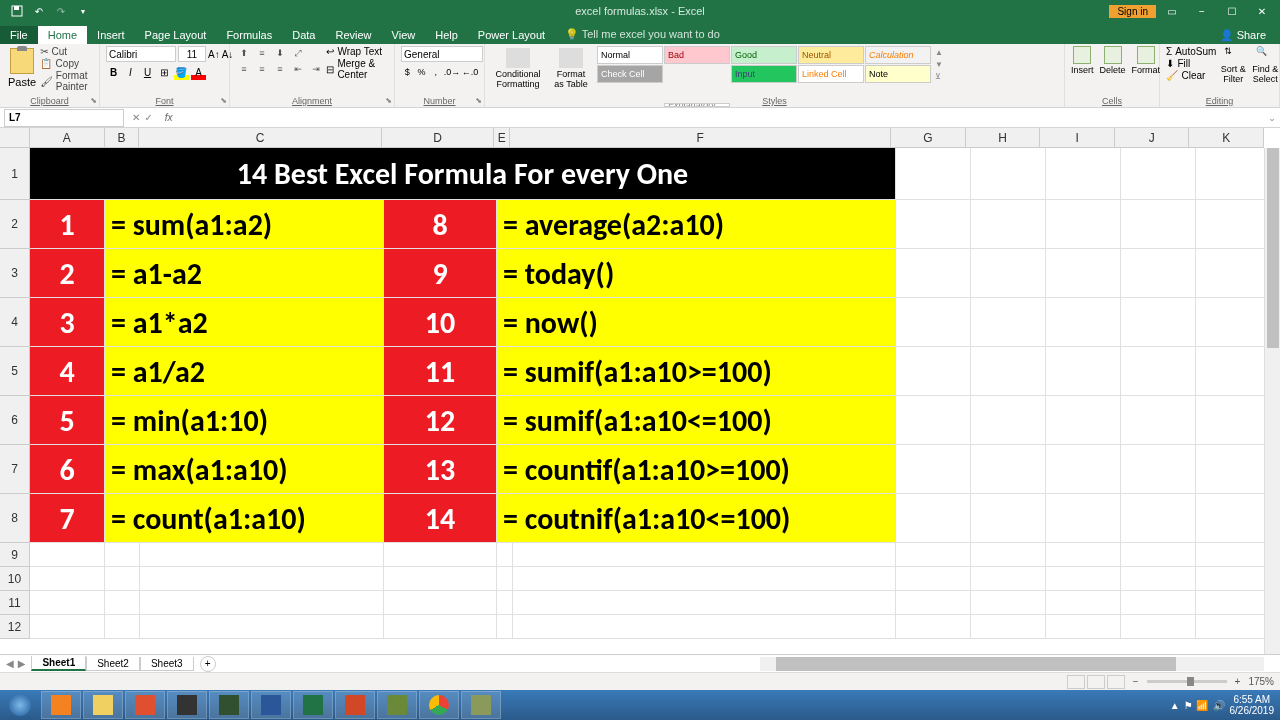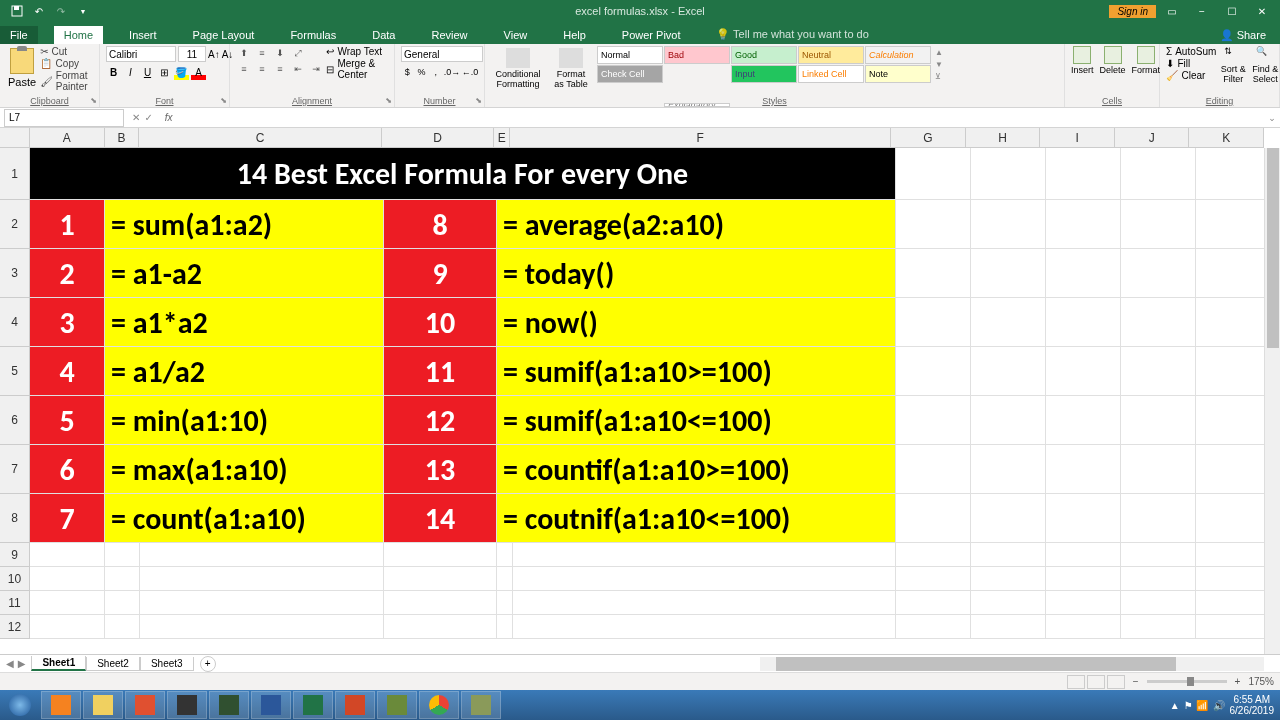--- a/index.html
+++ b/index.html
@@ -4,25 +4,25 @@
 <style>
 * { margin: 0; padding: 0; box-sizing: border-box; font-family: 'Segoe UI', Tahoma, sans-serif; }
 body { width: 1280px; height: 720px; overflow: hidden; background: #fff; position: relative; }
 
 
 .titlebar { height: 22px; background: #217346; display: flex; align-items: center; color: #fff; position: relative; }
 .qat { display: flex; align-items: center; gap: 4px; padding-left: 8px; }
 .qat-btn { width: 18px; height: 18px; display: flex; align-items: center; justify-content: center; font-size: 10px; }
 .titlebar-center { position: absolute; left: 50%; transform: translateX(-50%); font-size: 11px; color: #d8e8df; }
 .titlebar-right { position: absolute; right: 4px; display: flex; gap: 2px; align-items: center; }
-.signin { background: #f0a030; color: #000; padding: 1px 8px; font-size: 10px; font-style: italic; }
+.signin { background: #f0a030; color: #000; padding: 1px 8px; font-size: 10px; }
 .win-btn { width: 28px; height: 18px; display: flex; align-items: center; justify-content: center; font-size: 10px; color: #fff; }
 
 
-.tabs { height: 22px; background: #217346; display: flex; align-items: flex-end; gap: 16px; }
+.tabs { height: 22px; background: #217346; display: flex; align-items: flex-end; }
 .tab { padding: 3px 10px; font-size: 11px; color: #fff; cursor: pointer; }
 .tab.active { background: #fff; color: #217346; }
 .tabs-right { margin-left: auto; display: flex; align-items: center; padding-right: 8px; }
 .share { color: #fff; font-size: 11px; padding: 2px 6px; }
 
 
 .ribbon { height: 64px; background: #f3f2f1; border-bottom: 1px solid #d4d4d4; display: flex; font-size: 11px; }
 .ribbon-group { border-right: 1px solid #e0e0e0; padding: 2px 6px; display: flex; flex-direction: column; position: relative; }
 .group-label { position: absolute; bottom: 1px; left: 0; right: 0; text-align: center; font-size: 9px; color: #666; text-decoration: underline; }
 .group-content { flex: 1; display: flex; align-items: flex-start; gap: 2px; }
@@ -79,21 +79,21 @@
 
 .editing-group { width: 120px; }
 .edit-col { display: flex; flex-direction: column; gap: 1px; font-size: 10px; }
 .edit-col div { display: flex; align-items: center; gap: 3px; }
 .edit-btns { display: flex; gap: 2px; }
 .edit-btn { display: flex; flex-direction: column; align-items: center; font-size: 9px; }
 .edit-icon { width: 18px; height: 18px; }
 
 
 .formula-bar { height: 20px; border-bottom: 1px solid #d4d4d4; display: flex; align-items: center; background: #fff; }
-.name-box { width: 120px; height: 18px; border: 1px solid #ccc; font-size: 10px; padding: 0 4px; margin-left: 4px; }
+.name-box { width: 120px; height: 18px; border: 1px solid #ccc; font-size: 10px; padding: 0 4px; margin-left: 4px; font-weight: bold; }
 .fb-btns { display: flex; gap: 4px; padding: 0 8px; color: #888; font-size: 10px; }
 .fx { font-style: italic; font-size: 10px; padding: 0 4px; color: #666; }
 .formula-input { flex: 1; height: 18px; border: none; font-size: 10px; padding: 0 4px; }
 .fb-expand { width: 16px; font-size: 9px; color: #888; text-align: center; }
 
 
 .grid-container { position: relative; height: 526px; overflow: hidden; }
 .select-all { position: absolute; top: 0; left: 0; width: 30px; height: 20px; background: #f0f0f0; border-right: 1px solid #ccc; border-bottom: 1px solid #ccc; }
 .col-headers { position: absolute; top: 0; left: 30px; right: 16px; height: 20px; display: flex; background: #f0f0f0; border-bottom: 1px solid #ccc; }
 .col-header { border-right: 1px solid #ccc; font-size: 12px; display: flex; align-items: center; justify-content: center; color: #333; }
@@ -161,22 +161,22 @@
 <div class="tabs">
   <div class="tab" style="background:#185c37">File</div>
   <div class="tab active">Home</div>
   <div class="tab">Insert</div>
   <div class="tab">Page Layout</div>
   <div class="tab">Formulas</div>
   <div class="tab">Data</div>
   <div class="tab">Review</div>
   <div class="tab">View</div>
   <div class="tab">Help</div>
-  <div class="tab">Power Pivot</div>
-  <div class="tab" style="opacity:.8">💡 <span>Tell me what you want to do</span></div>
+  <div class="tab">Power Layout</div>
+  <div class="tab" style="opacity:.8">💡 <span>Tell me excel you want to do</span></div>
   <div class="tabs-right">
     <div class="share">👤 <span>Share</span></div>
   </div>
 </div>
 
 <div class="ribbon">
   <div class="ribbon-group clipboard-group">
     <div class="group-content">
       <div class="paste-btn">
         <div class="paste-icon"></div>

